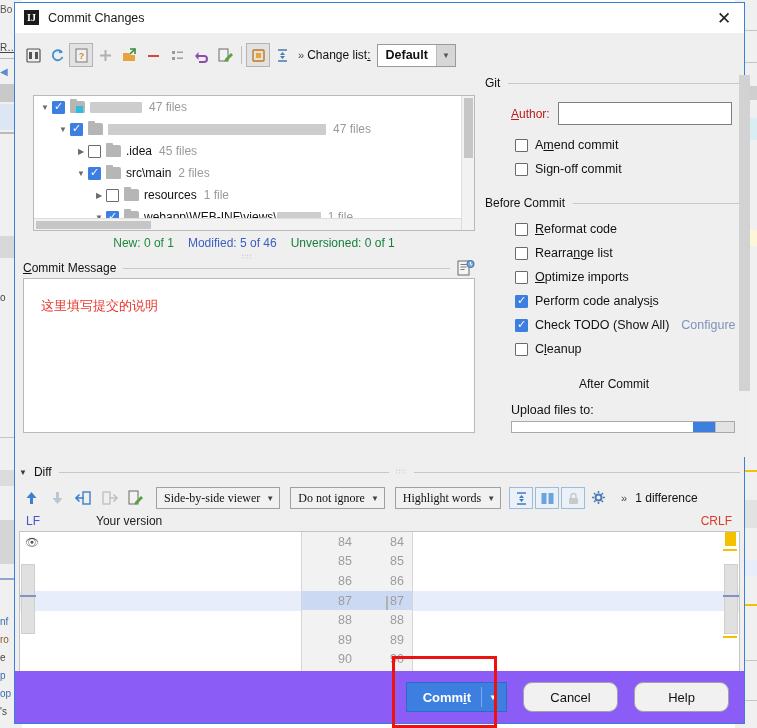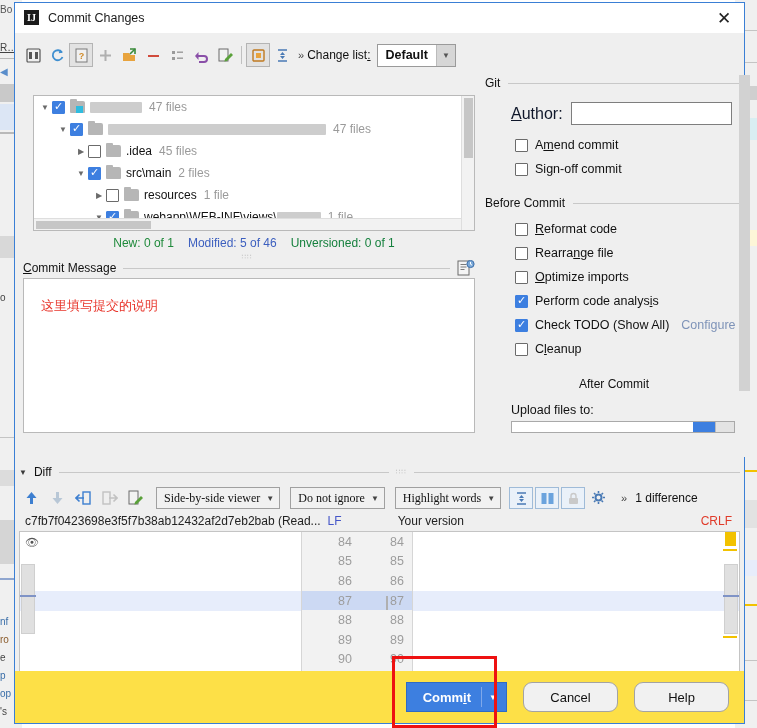--- a/index.html
+++ b/index.html
@@ -160,21 +160,21 @@
   
   #right-col {
     position: absolute; left: 470px; top: 42px; width: 258px; height: 382px;
     overflow: hidden;
   }
   .group-head { display: flex; align-items: center; gap: 8px; height: 16px; }
   .group-title { font-size: 12px; color: #111; white-space: nowrap; }
   .group-rule { flex: 1; height: 1px; background: #c8c8c8; }
 
   #author-row { display: flex; align-items: center; margin: 11px 0 0 26px; gap: 8px; }
-  #author-label { font-size: 16px; color: #0f172a; white-space: nowrap; }
+  #author-label { font-size: 12px; color: #b91c1c; white-space: nowrap; }
   #author-label u { text-decoration: underline; }
   #author-input {
     flex: 1; height: 23px; background: #fff; border: 1px solid #7e7e7e; margin-right: 11px;
   }
 
   .ckrow { display: flex; align-items: center; gap: 7px; height: 24px; margin-left: 30px; }
   .ckbox {
     width: 13px; height: 13px; flex: 0 0 13px; border: 1px solid #6b6b6b;
     background: #fff; border-radius: 1px; position: relative;
   }
@@ -267,21 +267,21 @@
   .edit-caret { position: absolute; width: 2px; background: #b0b0b0; }
   .chg-green { position: absolute; width: 11px; height: 11px; background: #15b315; }
   .chg-white { position: absolute; width: 11px; height: 11px; background: #fff; border: 1px solid #c9c9c9; }
   .grey-tab { position: absolute; height: 12px; background: #e0e0e0; }
   .yellow-mark { position: absolute; background: #f2c200; }
   #eye-icon { position: absolute; left: 5px; top: 4px; font-size: 11px; color: #555; }
 
   
   #btnbar {
     position: absolute; left: 0; right: 0; bottom: 0; height: 52px;
-    background: #fde047; display: flex; align-items: center; justify-content: flex-end;
+    background: #8b5cf6; display: flex; align-items: center; justify-content: flex-end;
     padding-right: 15px; gap: 16px;
   }
   #commit-wrap { position: relative; }
   #commit-btn {
     height: 30px; background: #3d7fe0; border: 1px solid #2f6bc4;
     display: flex; align-items: center; color: #fff; font-size: 13px;
     padding: 0 0 0 16px;
   }
   #commit-label { font-weight: bold; }
   #commit-label u { text-decoration: underline; }
@@ -552,21 +552,21 @@
         <span class="group-title">Before Commit</span>
         <span class="group-rule"></span>
       </div>
 
       <div class="ckrow" style="margin-top:6px;">
         <span class="ckbox"></span>
         <span class="cklabel"><span></span><u>R</u><span>eformat code</span></span>
       </div>
       <div class="ckrow">
         <span class="ckbox"></span>
-        <span class="cklabel"><span>Rearra</span><u>n</u><span>ge file</span></span>
+        <span class="cklabel"><span>Rearra</span><u>n</u><span>ge list</span></span>
       </div>
       <div class="ckrow">
         <span class="ckbox"></span>
         <span class="cklabel"><span></span><u>O</u><span>ptimize imports</span></span>
       </div>
       <div class="ckrow">
         <span class="ckbox on"></span>
         <span class="cklabel"><span>Perform code analys</span><u>i</u><span>s</span></span>
       </div>
       <div class="ckrow">
@@ -668,21 +668,20 @@
         <svg width="16" height="16" viewBox="0 0 16 16">
             <circle cx="7.5" cy="7.5" r="3" fill="none" stroke="#4a7ab5" stroke-width="2"></circle>
             <path d="M7.5 1v2M7.5 12v2M1 7.5h2M12 7.5h2M3 3l1.5 1.5M10.5 10.5L12 12M12 3l-1.5 1.5M4.5 10.5L3 12" stroke="#4a7ab5" stroke-width="1.6"></path>
           </svg>
       </div>
       <span id="diff-chevrons">»</span>
       <span id="diff-count">1 difference</span>
     </div>
 
     <div id="diff-filebar">
-      <span id="rev-hash">c7fb7f0423698e3f5f7b38ab12432af2d7eb2bab (Read...</span>
       <span id="rev-lf">LF</span>
       <span id="your-version">Your version</span>
       <span id="crlf">CRLF</span>
     </div>
 
     <div id="diff-body">
       <div id="diff-left">
         <span id="eye-icon">👁</span>
         <div class="hl-band" style="top:59px;"></div>
         <div class="mini-scroll" style="left:1px; top:32px; height:70px;"></div>

